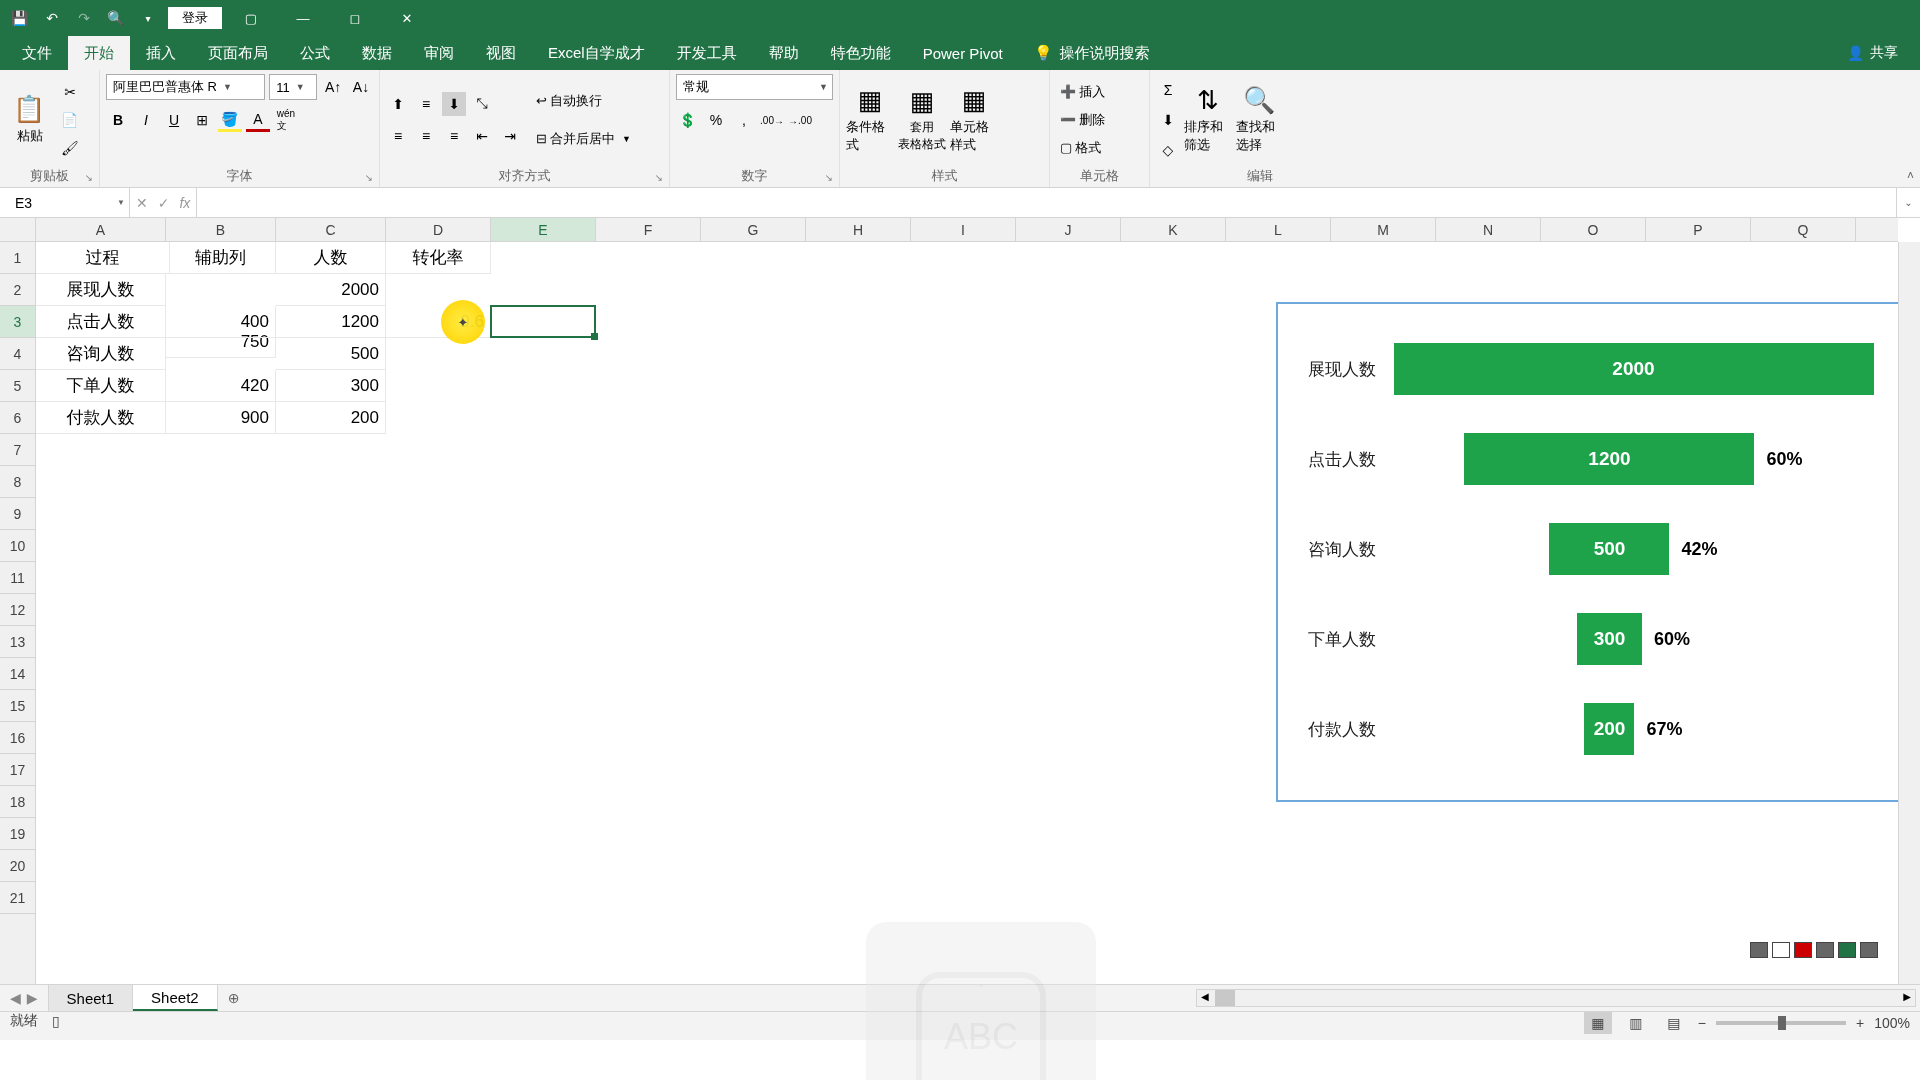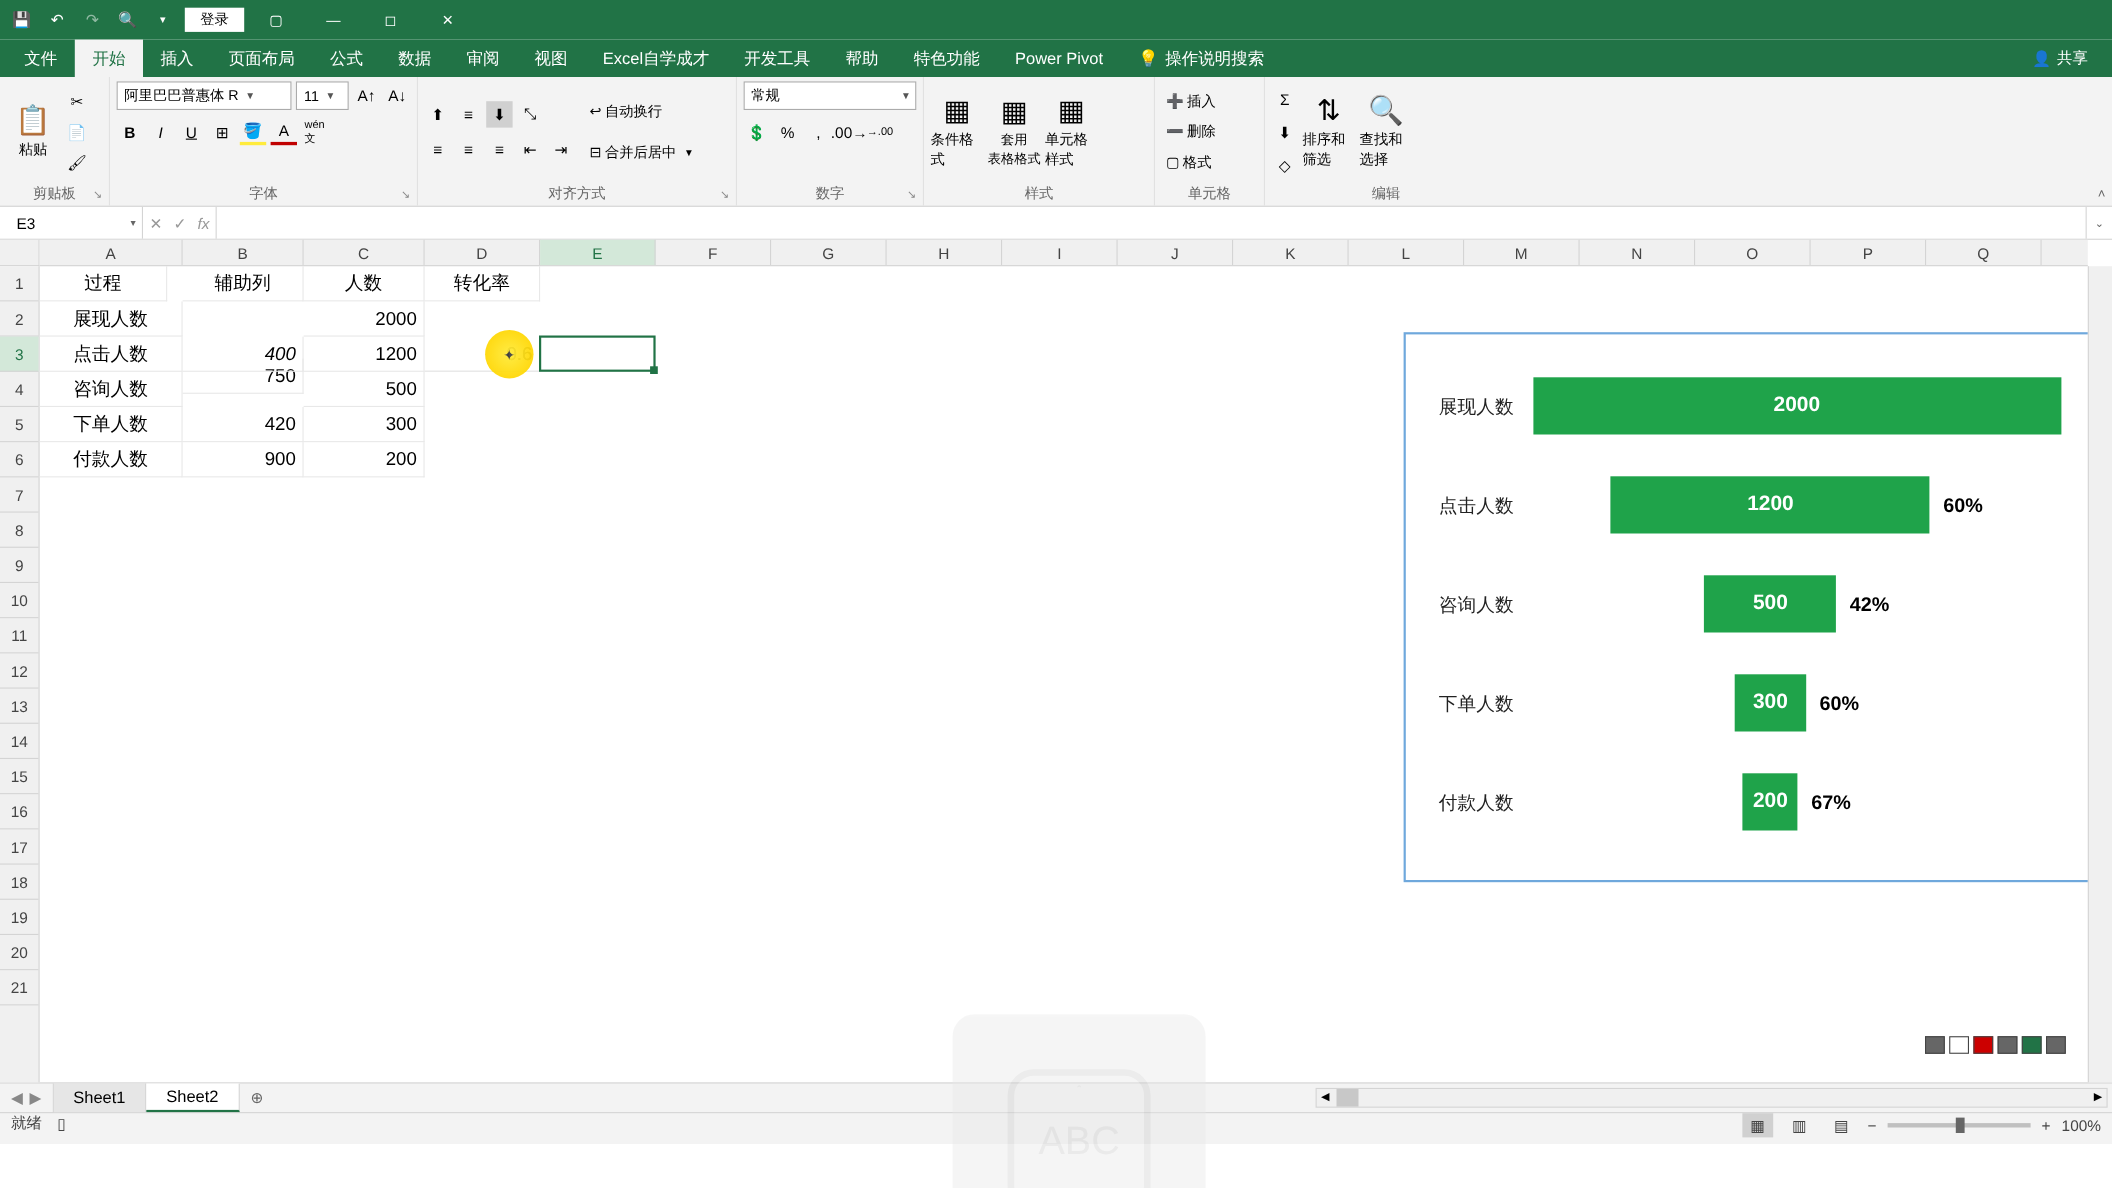--- a/index.html
+++ b/index.html
@@ -234,21 +234,21 @@
   <div class="ribbon-group" style="width:170px">
     <div class="ribbon-group-body" style="flex-direction:column;align-items:stretch;gap:8px">
       <div class="combo">
           <span>常规</span>
           <span class="arrow" style="margin-left:auto">▼</span>
         </div>
       <div class="font-row">
         <div class="icon-btn">💲</div>
         <div class="icon-btn">%</div>
         <div class="icon-btn">,</div>
-        <div class="icon-btn" style="font-size:14px">.00→</div>
+        <div class="icon-btn" style="font-size:10px">.00→</div>
         <div class="icon-btn" style="font-size:10px">→.00</div>
       </div>
     </div>
     <div class="ribbon-group-label"><span>数字</span><span class="launcher">↘</span></div>
   </div>
 
   <div class="ribbon-group" style="width:210px">
     <div class="ribbon-group-body">
       <div class="big-btn">
           <span class="ico">▦</span>
@@ -372,28 +372,28 @@
       <div class="cell right" style="left: 130px; top: 160px; width: 110px;">900</div>
       <div class="cell center" style="left: 0px; top: 160px; width: 130px;">付款人数</div>
       <div class="cell right" style="left: 240px; top: 128px; width: 110px;">300</div>
       <div class="cell right" style="left: 130px; top: 128px; width: 110px;">420</div>
       <div class="cell center" style="left: 0px; top: 128px; width: 130px;">下单人数</div>
       <div class="cell right" style="left: 240px; top: 96px; width: 110px;">500</div>
       <div class="cell right" style="left: 130px; top: 84px; width: 110px;">750</div>
       <div class="cell center" style="left: 0px; top: 96px; width: 130px;">咨询人数</div>
       <div class="cell right" style="left: 350px; top: 64px; width: 105px;">0.6</div>
       <div class="cell right" style="left: 240px; top: 64px; width: 110px;">1200</div>
-      <div class="cell right" style="left: 130px; top: 64px; width: 110px; font-style: italic;">400</div>
+      <div class="cell right" style="left: 130px; top: 64px; width: 110px;">400</div>
       <div class="cell center" style="left: 0px; top: 64px; width: 130px;">点击人数</div>
       <div class="cell right" style="left: 240px; top: 32px; width: 110px;">2000</div>
       <div class="cell center" style="left: 0px; top: 32px; width: 130px;">展现人数</div>
       <div class="cell center" style="left: 350px; top: 0px; width: 105px;">转化率</div>
       <div class="cell center" style="left: 240px; top: 0px; width: 110px;">人数</div>
       <div class="cell center" style="left: 130px; top: 0px; width: 110px;">辅助列</div>
-      <div class="cell center" style="left: 0px; top: 0px; width: 116px;">过程</div>
+      <div class="cell center" style="left: 0px; top: 0px; width: 134px;">过程</div>
 
     <div class="selection" id="selection" style="left: 454px; top: 63px; width: 106px; height: 33px;">
         <div class="handle"></div>
       </div>
 
     <div class="yellow-marker" id="marker" style="left: 405px; top: 58px;">
         <span>✦</span>
       </div>
 
     <div class="funnel-chart" id="funnel">

